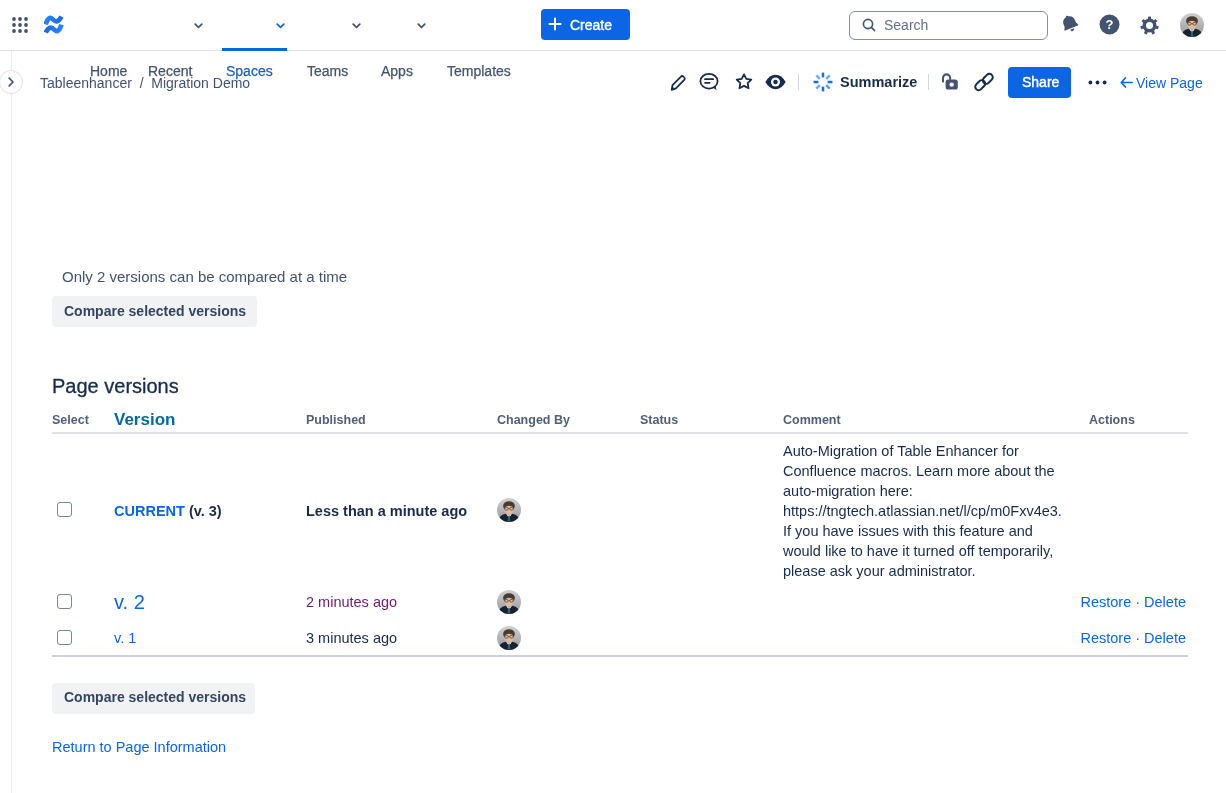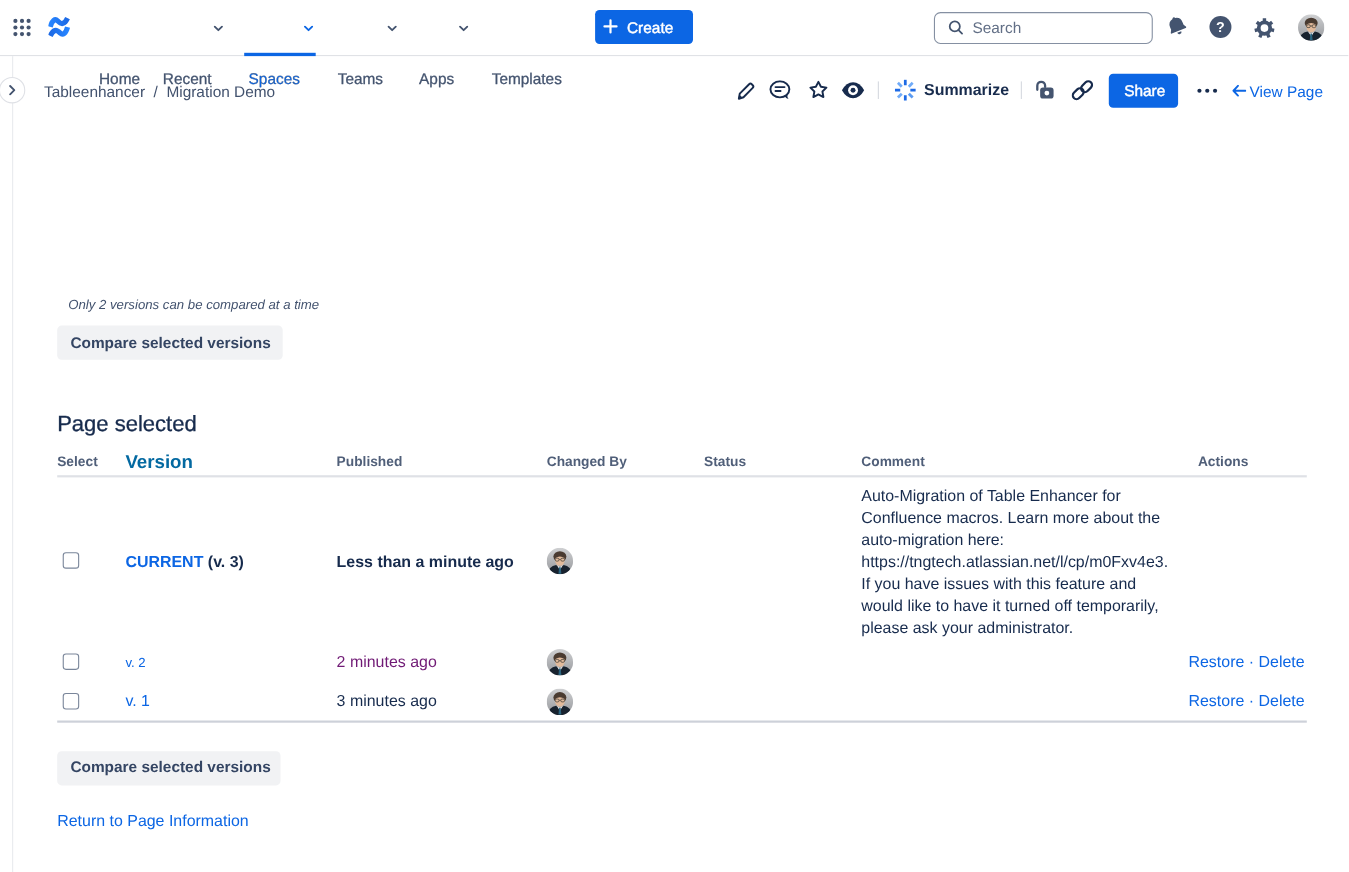--- a/index.html
+++ b/index.html
@@ -194,25 +194,25 @@
         <circle cx="16.6" cy="2.5" r="1.9"></circle>
       </g>
   </svg>
 
   <svg class="abs" style="left:1120px;top:77px;" width="13" height="11" viewBox="0 0 13 11">
       <path d="M5.4 1 L1.3 5.5 L5.4 10 M1.3 5.5 H12.2" fill="none" stroke="#0C66E4" stroke-width="1.7" stroke-linecap="round" stroke-linejoin="round"></path>
     </svg>
   <div class="abs" style="left:1136px;top:73px;font-size:14px;color:#0C66E4;line-height:20px;">View Page</div>
 
 
-  <div class="abs" style="left:62px;top:269px;font-size:12px;color:#42526E;line-height:16px;font-style:italic;">Only 2 versions can be compared at a time</div>
+  <div class="abs" style="left:62px;top:269px;font-size:15px;color:#42526E;line-height:16px;">Only 2 versions can be compared at a time</div>
   <div class="abs" style="left:52px;top:296px;width:205px;height:31px;background:#F1F2F4;border-radius:4px;"></div>
   <div class="abs" style="left:64px;top:301px;font-size:14px;font-weight:600;color:#344563;line-height:20px;">Compare selected versions</div>
 
-  <div class="abs" style="left:52px;top:374px;font-size:20px;font-weight:500;color:#172B4D;line-height:24px;-webkit-text-stroke:0.3px #172B4D;">Page selected</div>
+  <div class="abs" style="left:52px;top:374px;font-size:20px;font-weight:500;color:#172B4D;line-height:24px;-webkit-text-stroke:0.3px #172B4D;">Page versions</div>
 
   <div class="abs" style="left:52px;top:412px;font-size:12.5px;font-weight:600;color:#505F79;line-height:16px;">Select</div>
   <div class="abs" style="left:114px;top:412px;font-size:17px;font-weight:600;color:#0369a1;line-height:16px;">Version</div>
   <div class="abs" style="left:306px;top:412px;font-size:12.5px;font-weight:600;color:#505F79;line-height:16px;">Published</div>
   <div class="abs" style="left:497px;top:412px;font-size:12.5px;font-weight:600;color:#505F79;line-height:16px;">Changed By</div>
   <div class="abs" style="left:640px;top:412px;font-size:12.5px;font-weight:600;color:#505F79;line-height:16px;">Status</div>
   <div class="abs" style="left:783px;top:412px;font-size:12.5px;font-weight:600;color:#505F79;line-height:16px;">Comment</div>
   <div class="abs" style="left:1089px;top:412px;font-size:12.5px;font-weight:600;color:#505F79;line-height:16px;">Actions</div>
   <div class="abs" style="left:52px;top:432px;width:1136px;height:2px;background:#DFE1E6;"></div>
 
@@ -234,21 +234,21 @@
       <rect x="12.8" y="9.5" width="3.4" height="2.6" rx="1.2" fill="none" stroke="#554e46" stroke-width="0.8"></rect>
       <path d="M11.2 10.6 h1.6" stroke="#554e46" stroke-width="0.7"></path>
       <path d="M0.6 24 Q1.8 17 8.6 15.7 L12 19 L15.4 15.7 Q22.2 17 23.4 24 Z" fill="#18222e"></path>
       <path d="M9.6 15.9 L12 20.6 L14.4 15.9 L12 17.8 Z" fill="#edf0f3"></path>
       <path d="M11.25 17.7 L12.75 17.7 L13.3 23.6 L10.7 23.6 Z" fill="#2a6480"></path>
     </g>
   </svg>
   <div class="abs" style="left:783px;top:441px;font-size:14.5px;color:#172B4D;line-height:20px;">Auto-Migration of Table Enhancer for<br>Confluence macros. Learn more about the<br>auto-migration here:<br>https://tngtech.atlassian.net/l/cp/m0Fxv4e3.<br>If you have issues with this feature and<br>would like to have it turned off temporarily,<br>please ask your administrator.</div>
 
   <div class="abs" style="left:57px;top:594px;width:15px;height:15px;border:1.5px solid #7A869A;border-radius:3px;background:#fff;"></div>
-  <div class="abs" style="left:114px;top:592px;font-size:12px;color:#0C66E4;line-height:20px;">v. 2</div>
+  <div class="abs" style="left:114px;top:592px;font-size:20px;color:#0C66E4;line-height:20px;">v. 2</div>
   <div class="abs" style="left:306px;top:592px;font-size:14.5px;color:#701a75;line-height:20px;">2 minutes ago</div>
   <svg class="abs" style="left:497px;top:590px;" width="24" height="24" viewBox="0 0 24 24">
     <defs>
         <clipPath id="ac3">
           <circle cx="12" cy="12" r="12"></circle>
         </clipPath>
       </defs>
     <g clip-path="url(#ac3)">
       <rect width="24" height="24" fill="url(#ag1)"></rect>
       <ellipse cx="12" cy="8" rx="5.9" ry="4.8" fill="#4a3b31"></ellipse>

